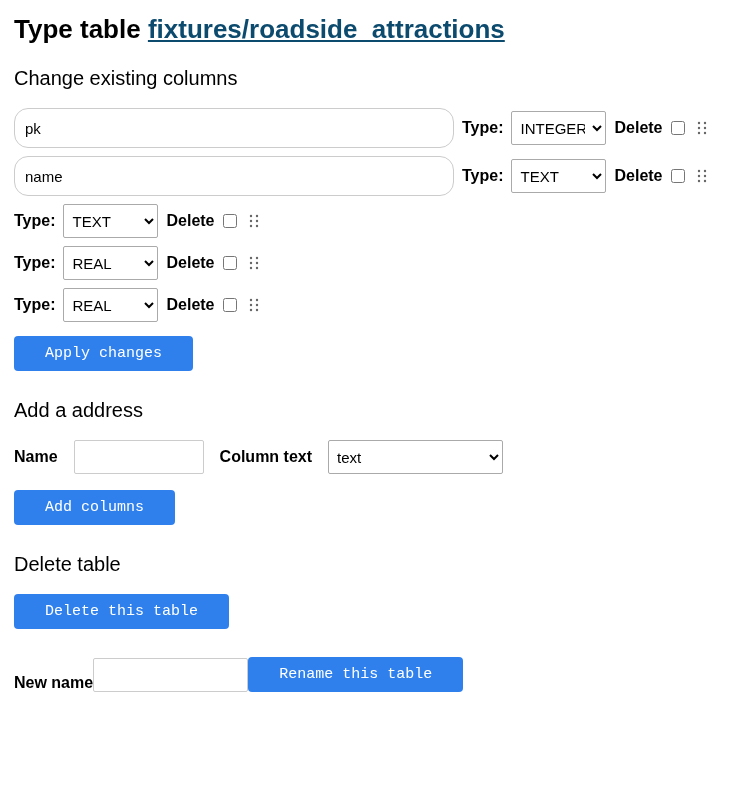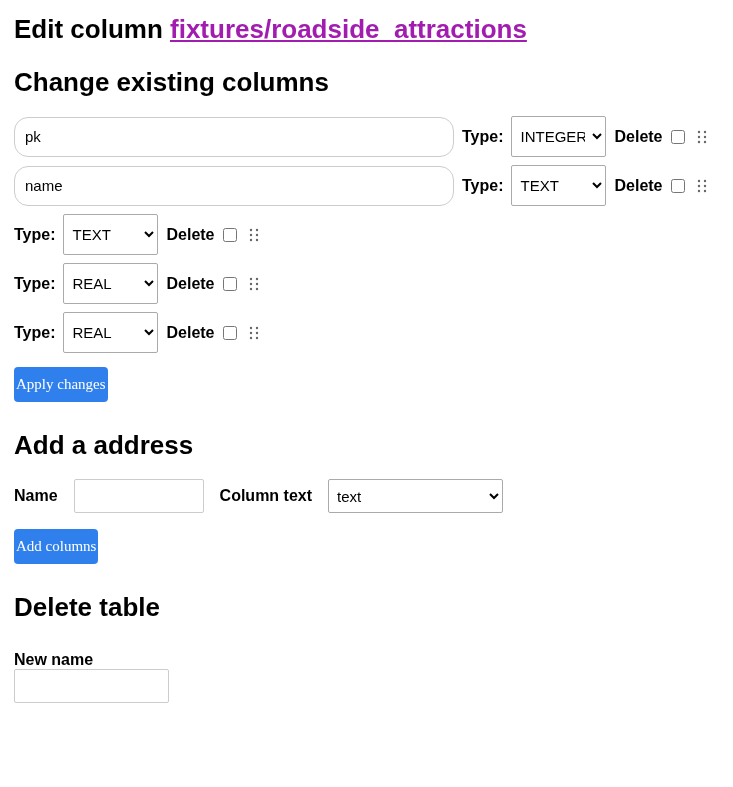--- a/index.html
+++ b/index.html
@@ -13,26 +13,26 @@
       background: #fff;
       color: #000;
       width: 733px;
     }
     h1 {
       font-size: 26px;
       font-weight: 700;
       margin-bottom: 22px;
     }
     h1 a {
-      color: #a21caf;
+      color: #0c4a6e;
       text-decoration: underline;
     }
     h2 {
-      font-size: 26px;
-      font-weight: 700;
+      font-size: 20px;
+      font-weight: 400;
       margin-bottom: 18px;
     }
     .section {
       margin-bottom: 28px;
     }
     .column-row {
       display: flex;
       align-items: center;
       gap: 8px;
       margin-bottom: 8px;
@@ -45,21 +45,21 @@
       border-radius: 14px;
       font-size: 15px;
       font-family: inherit;
     }
     .type-label, .delete-label, .name-label, .coltype-label, .newname-label {
       font-weight: 700;
       font-size: 16px;
     }
     .type-select {
       width: 95px;
-      height: 41px;
+      height: 34px;
       border: 1px solid #aaa;
       border-radius: 2px;
       font-size: 15px;
       padding: 4px 4px;
       background: #fff;
       font-family: inherit;
     }
     .delete-checkbox {
       width: 14px;
       height: 14px;
@@ -77,24 +77,24 @@
     }
     .drag-handle svg {
       display: block;
     }
     .btn {
       display: inline-block;
       background: #2f80ed;
       color: #fff;
       border: none;
       border-radius: 4px;
-      padding: 9px 2px;
+      padding: 9px 31px;
       font-size: 15px;
       cursor: pointer;
-      font-family: Liberation Serif, serif;
+      font-family: Liberation Mono, monospace;
     }
     .apply-row {
       margin-top: 14px;
     }
     .add-column-form {
       display: flex;
       align-items: center;
       gap: 16px;
       margin-bottom: 16px;
     }
@@ -111,37 +111,36 @@
       height: 34px;
       border: 1px solid #aaa;
       border-radius: 2px;
       font-size: 15px;
       padding: 4px;
       background: #fff;
       font-family: inherit;
     }
     .rename-form {
       display: flex;
-      align-items: flex-start;
-      flex-direction: column;
+      align-items: flex-end;
     }
     .rename-input {
       width: 155px;
       height: 34px;
       padding: 6px 8px;
       border: 1px solid #ccc;
       border-radius: 2px;
       font-size: 15px;
     }
   </style>
 </head>
 <body>
 
 <h1>
-  <span>Edit column </span><a href="#">fixtures/roadside_attractions</a>
+  <span>Type table </span><a href="#">fixtures/roadside_attractions</a>
 </h1>
 
 <div class="section">
   <h2>Change existing columns</h2>
   <div id="columns-container">
       <div class="column-row">
         <input type="text" class="column-name-input" value="pk" style="">
         <span class="type-label">Type:</span>
         <select class="type-select"><option>INTEGER</option></select>
         <span class="delete-label">Delete</span>
@@ -236,20 +235,22 @@
     <label class="coltype-label">Column text</label>
     <select class="coltype-select">
       <option>text</option>
     </select>
   </div>
   <button class="btn">Add columns</button>
 </div>
 
 <div class="section">
   <h2>Delete table</h2>
+  <button class="btn">Delete this table</button>
 </div>
 
 <div class="section">
   <div class="rename-form">
     <label class="newname-label">New name</label>
     <input type="text" class="rename-input" style="">
+    <button class="btn">Rename this table</button>
   </div>
 </div>
 
 </body></html>

